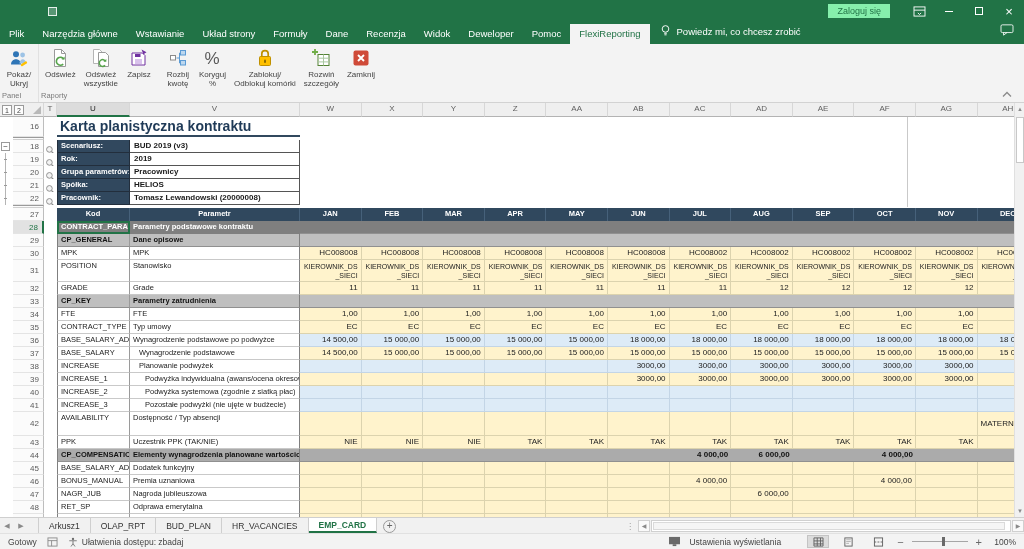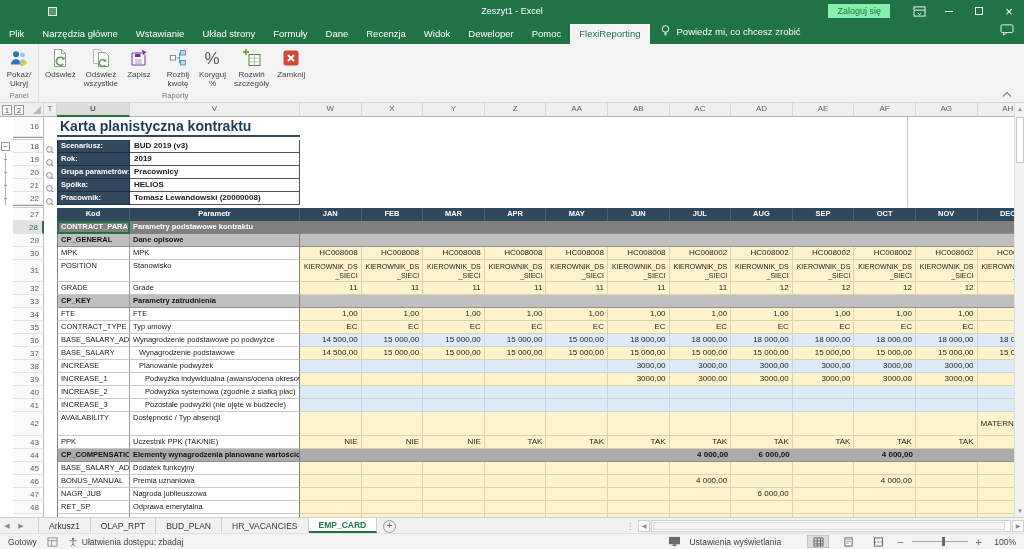--- a/index.html
+++ b/index.html
@@ -26,21 +26,21 @@
   #comment-ico { margin-left:auto; margin-right:10px; padding-bottom:4px; }
 
   
   #ribbon { position:absolute; left:0; top:44px; width:1024px; height:59px; background:#f3f3f3; border-bottom:1px solid #d2d2d2; display:flex; }
   .rgroup { display:flex; flex-direction:column; position:relative; padding:2px 2px 0 2px; }
   .rgroup + .rgroup { border-left:1px solid #e1e1e1; }
   .rgroup-btns { display:flex; flex:1; align-items:flex-start; }
   .rbtn { display:flex; flex-direction:column; align-items:center; padding:2px 4px 1px; min-width:34px; }
   .rbtn .ricon { width:20px; height:20px; display:flex; align-items:center; justify-content:center; }
   .rbtn .rlab { font-size:8px; color:#444; text-align:center; line-height:9px; margin-top:2px; white-space:nowrap; }
-  .rgroup-label { text-align:center; font-size:7.5px; color:#7a7a7a; padding:1px 0 2px; }
+  .rgroup-label { font-size:7.5px; color:#7a7a7a; padding:1px 0 2px; }
   .rsep { width:1px; background:#e1e1e1; margin:3px 2px 8px; }
   #ribbon-collapse { position:absolute; right:6px; bottom:2px; width:14px; height:10px; }
   #ribbon-collapse svg { display:block; }
 
   
   #grid { position:absolute; left:0; top:103px; width:1014px; height:414px; overflow:hidden; background:#fff; }
   .grow { display:flex; width:1040px; }
   .cell { box-sizing:border-box; overflow:hidden; white-space:nowrap; flex:none; }
   .gut { width:13px; background:#fff; position:relative; }
   .rnum { width:31px; font-size:8px; color:#5a5a5a; text-align:right; padding-right:4px; border-right:1px solid #bdbdbd; border-bottom:1px solid #e4e4e4; background:#fbfbfb; line-height:12px; }
@@ -113,21 +113,20 @@
 </style>
 </head>
 <body>
 
 <div id="app">
 
   <div id="titlebar">
     <div id="qat">
         <span class="qat-ico"></span>
       </div>
-    <div id="tb-title">Zeszyt1 - Excel</div>
     <div id="tb-right">
       <div id="signin">Zaloguj się</div>
       <div class="winbtn">
         <svg width="13" height="11" viewBox="0 0 14 12">
             <rect x="1" y="1" width="12" height="10" fill="none" stroke="#fff"></rect>
             <path d="M1 4.5h12" stroke="#fff"></path>
             <path d="M5.2 7.5l1.8 1.8 1.8-1.8" stroke="#fff" fill="none"></path>
           </svg>
       </div>
       <div class="winbtn">
@@ -256,20 +255,33 @@
               </svg>
             </span>
             <div class="rlab">
               <div>Koryguj</div>
               <div>%</div>
             </div>
           </div>
           <div class="rbtn">
             <span class="ricon">
               <svg width="20" height="20" viewBox="0 0 20 20">
+                <rect x="4.5" y="8.5" width="11" height="9" rx="1" fill="#ffc000" stroke="#bf9000"></rect>
+                <path d="M6.8 8.5V5.8a3.2 3.2 0 0 1 6.4 0v2.7" fill="none" stroke="#bf9000" stroke-width="1.7"></path>
+                <rect x="9" y="11.5" width="2" height="3.4" rx="1" fill="#8f6c00"></rect>
+              </svg>
+            </span>
+            <div class="rlab">
+              <div>Zablokuj/</div>
+              <div>Odblokuj komórki</div>
+            </div>
+          </div>
+          <div class="rbtn">
+            <span class="ricon">
+              <svg width="20" height="20" viewBox="0 0 20 20">
                 <rect x="7" y="6.5" width="11" height="11" fill="#fff" stroke="#548235"></rect>
                 <path d="M7 10.2h11M7 13.9h11M12.5 6.5v11" stroke="#a9c7a0"></path>
                 <path d="M4 1v6M1 4h6" stroke="#70ad47" stroke-width="1.8"></path>
               </svg>
             </span>
             <div class="rlab">
               <div>Rozwiń</div>
               <div>szczegóły</div>
             </div>
           </div>

